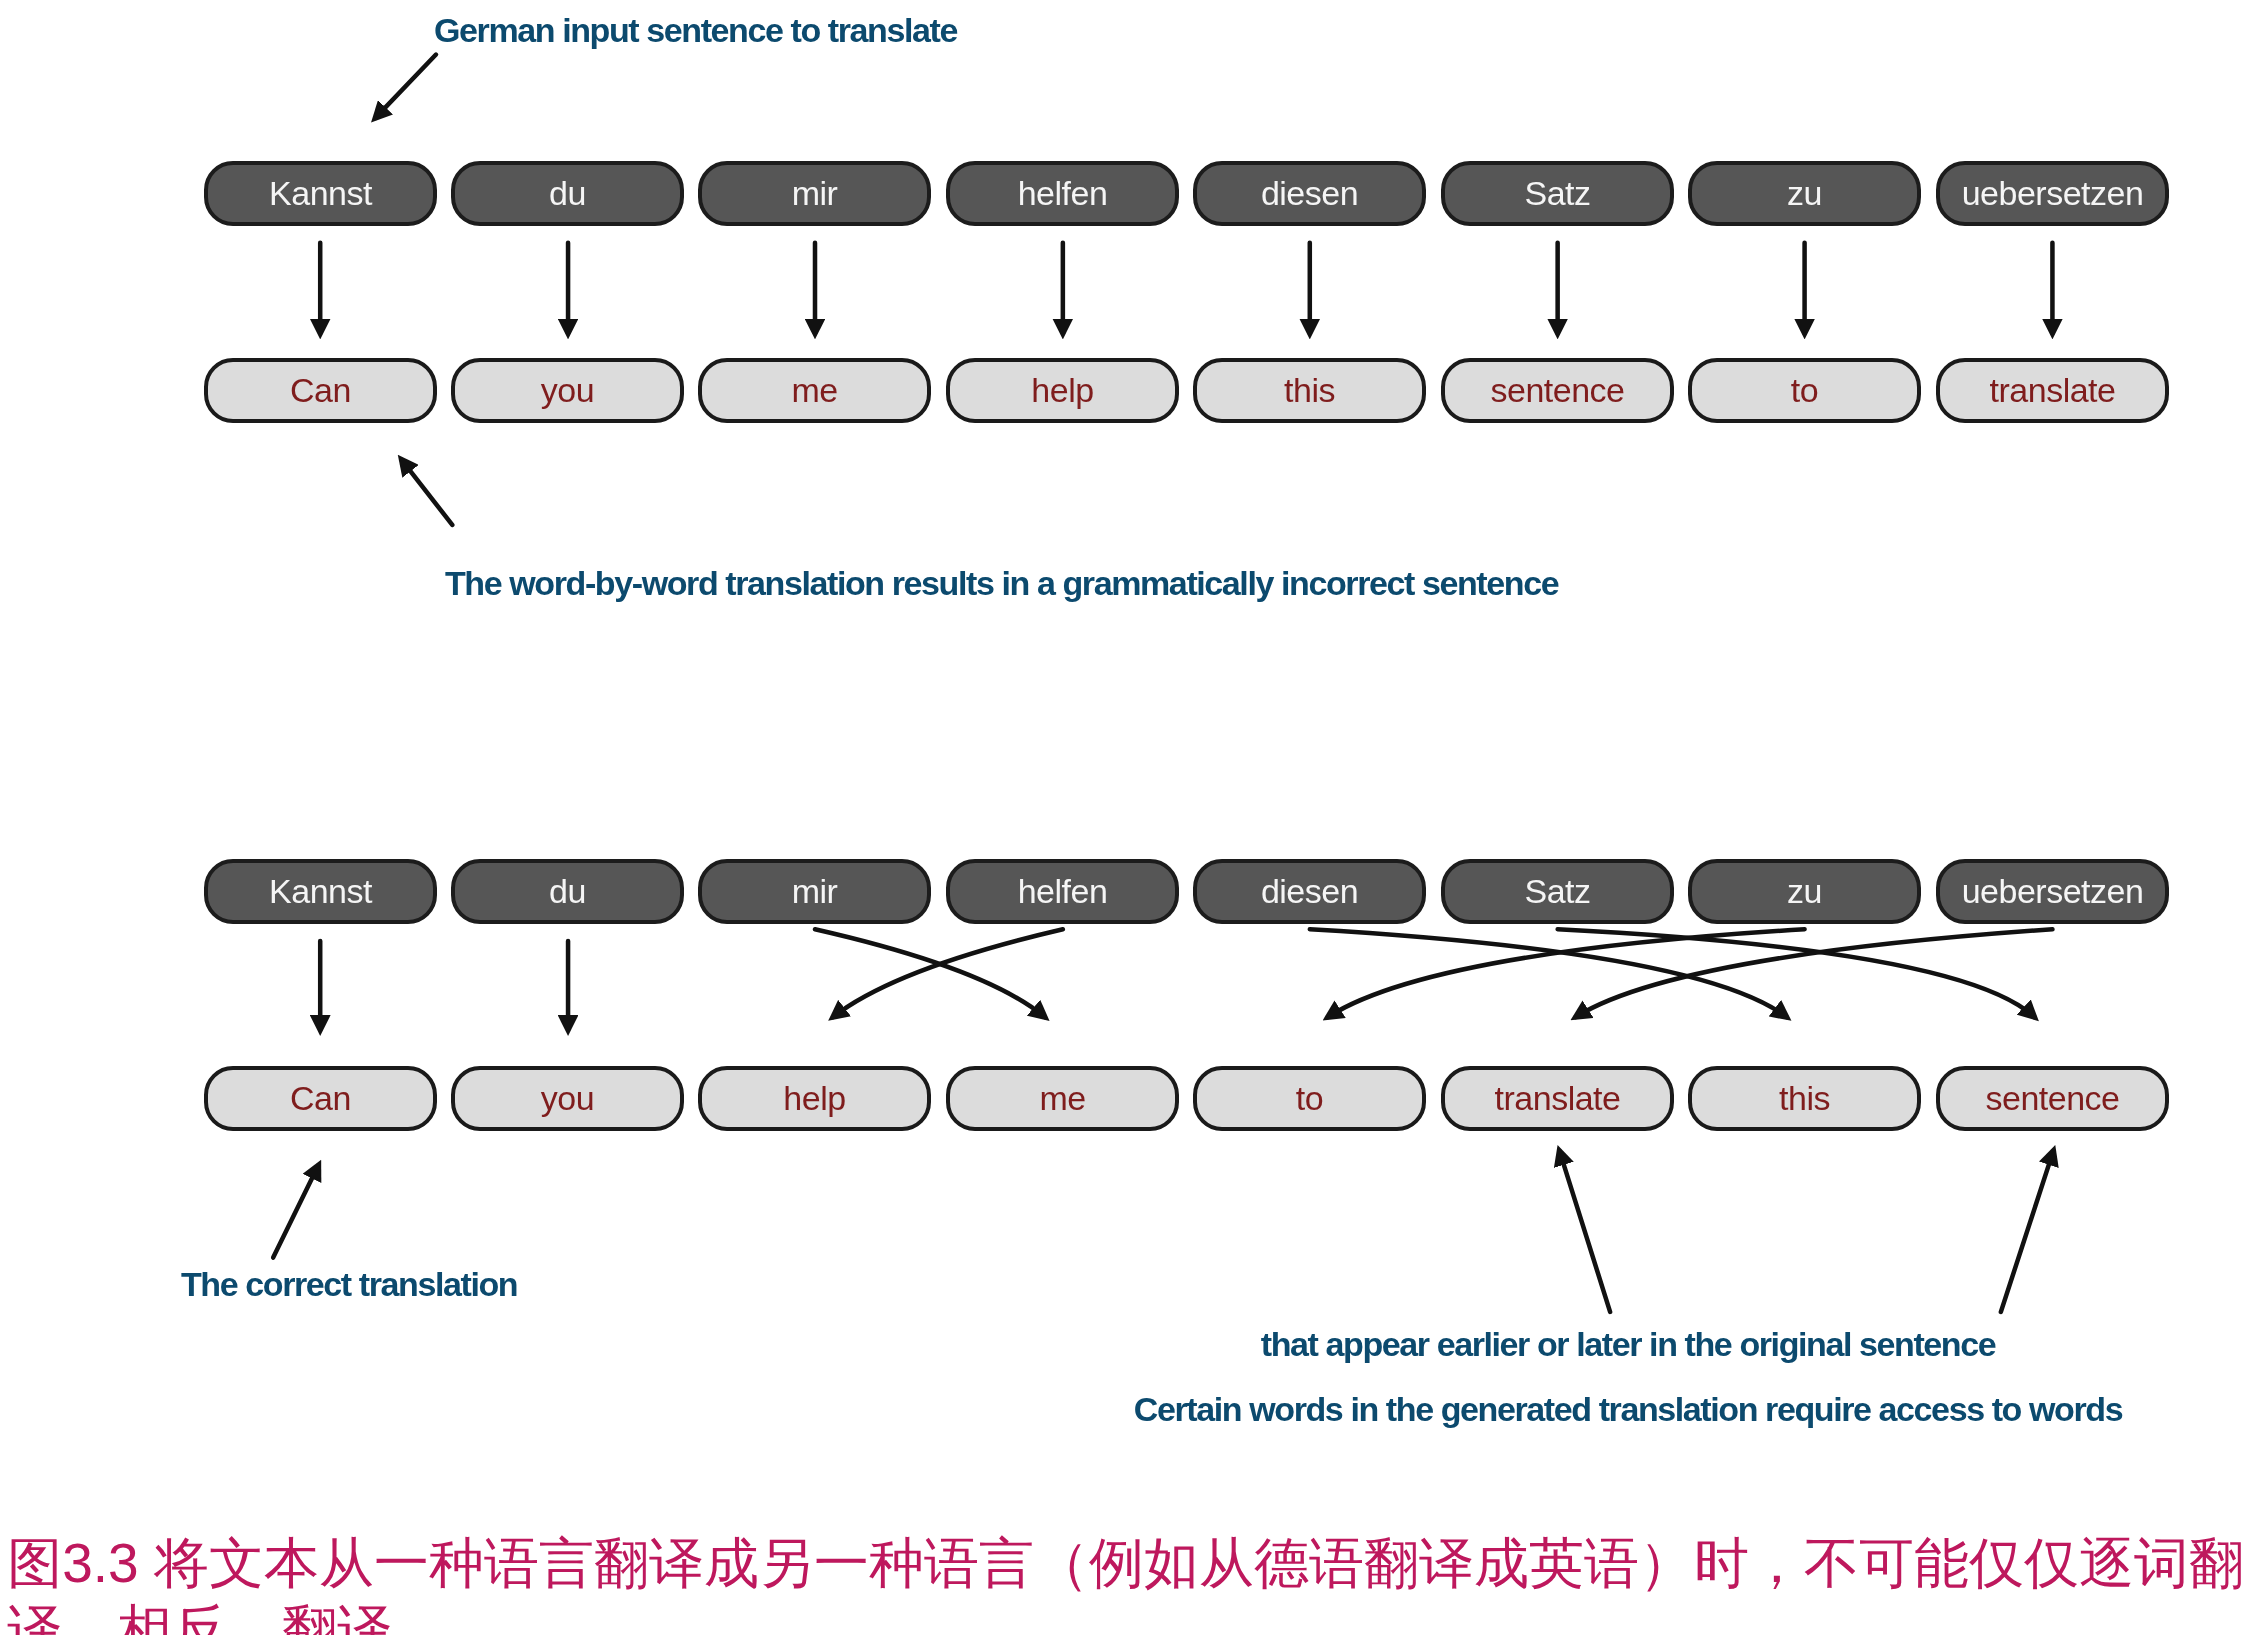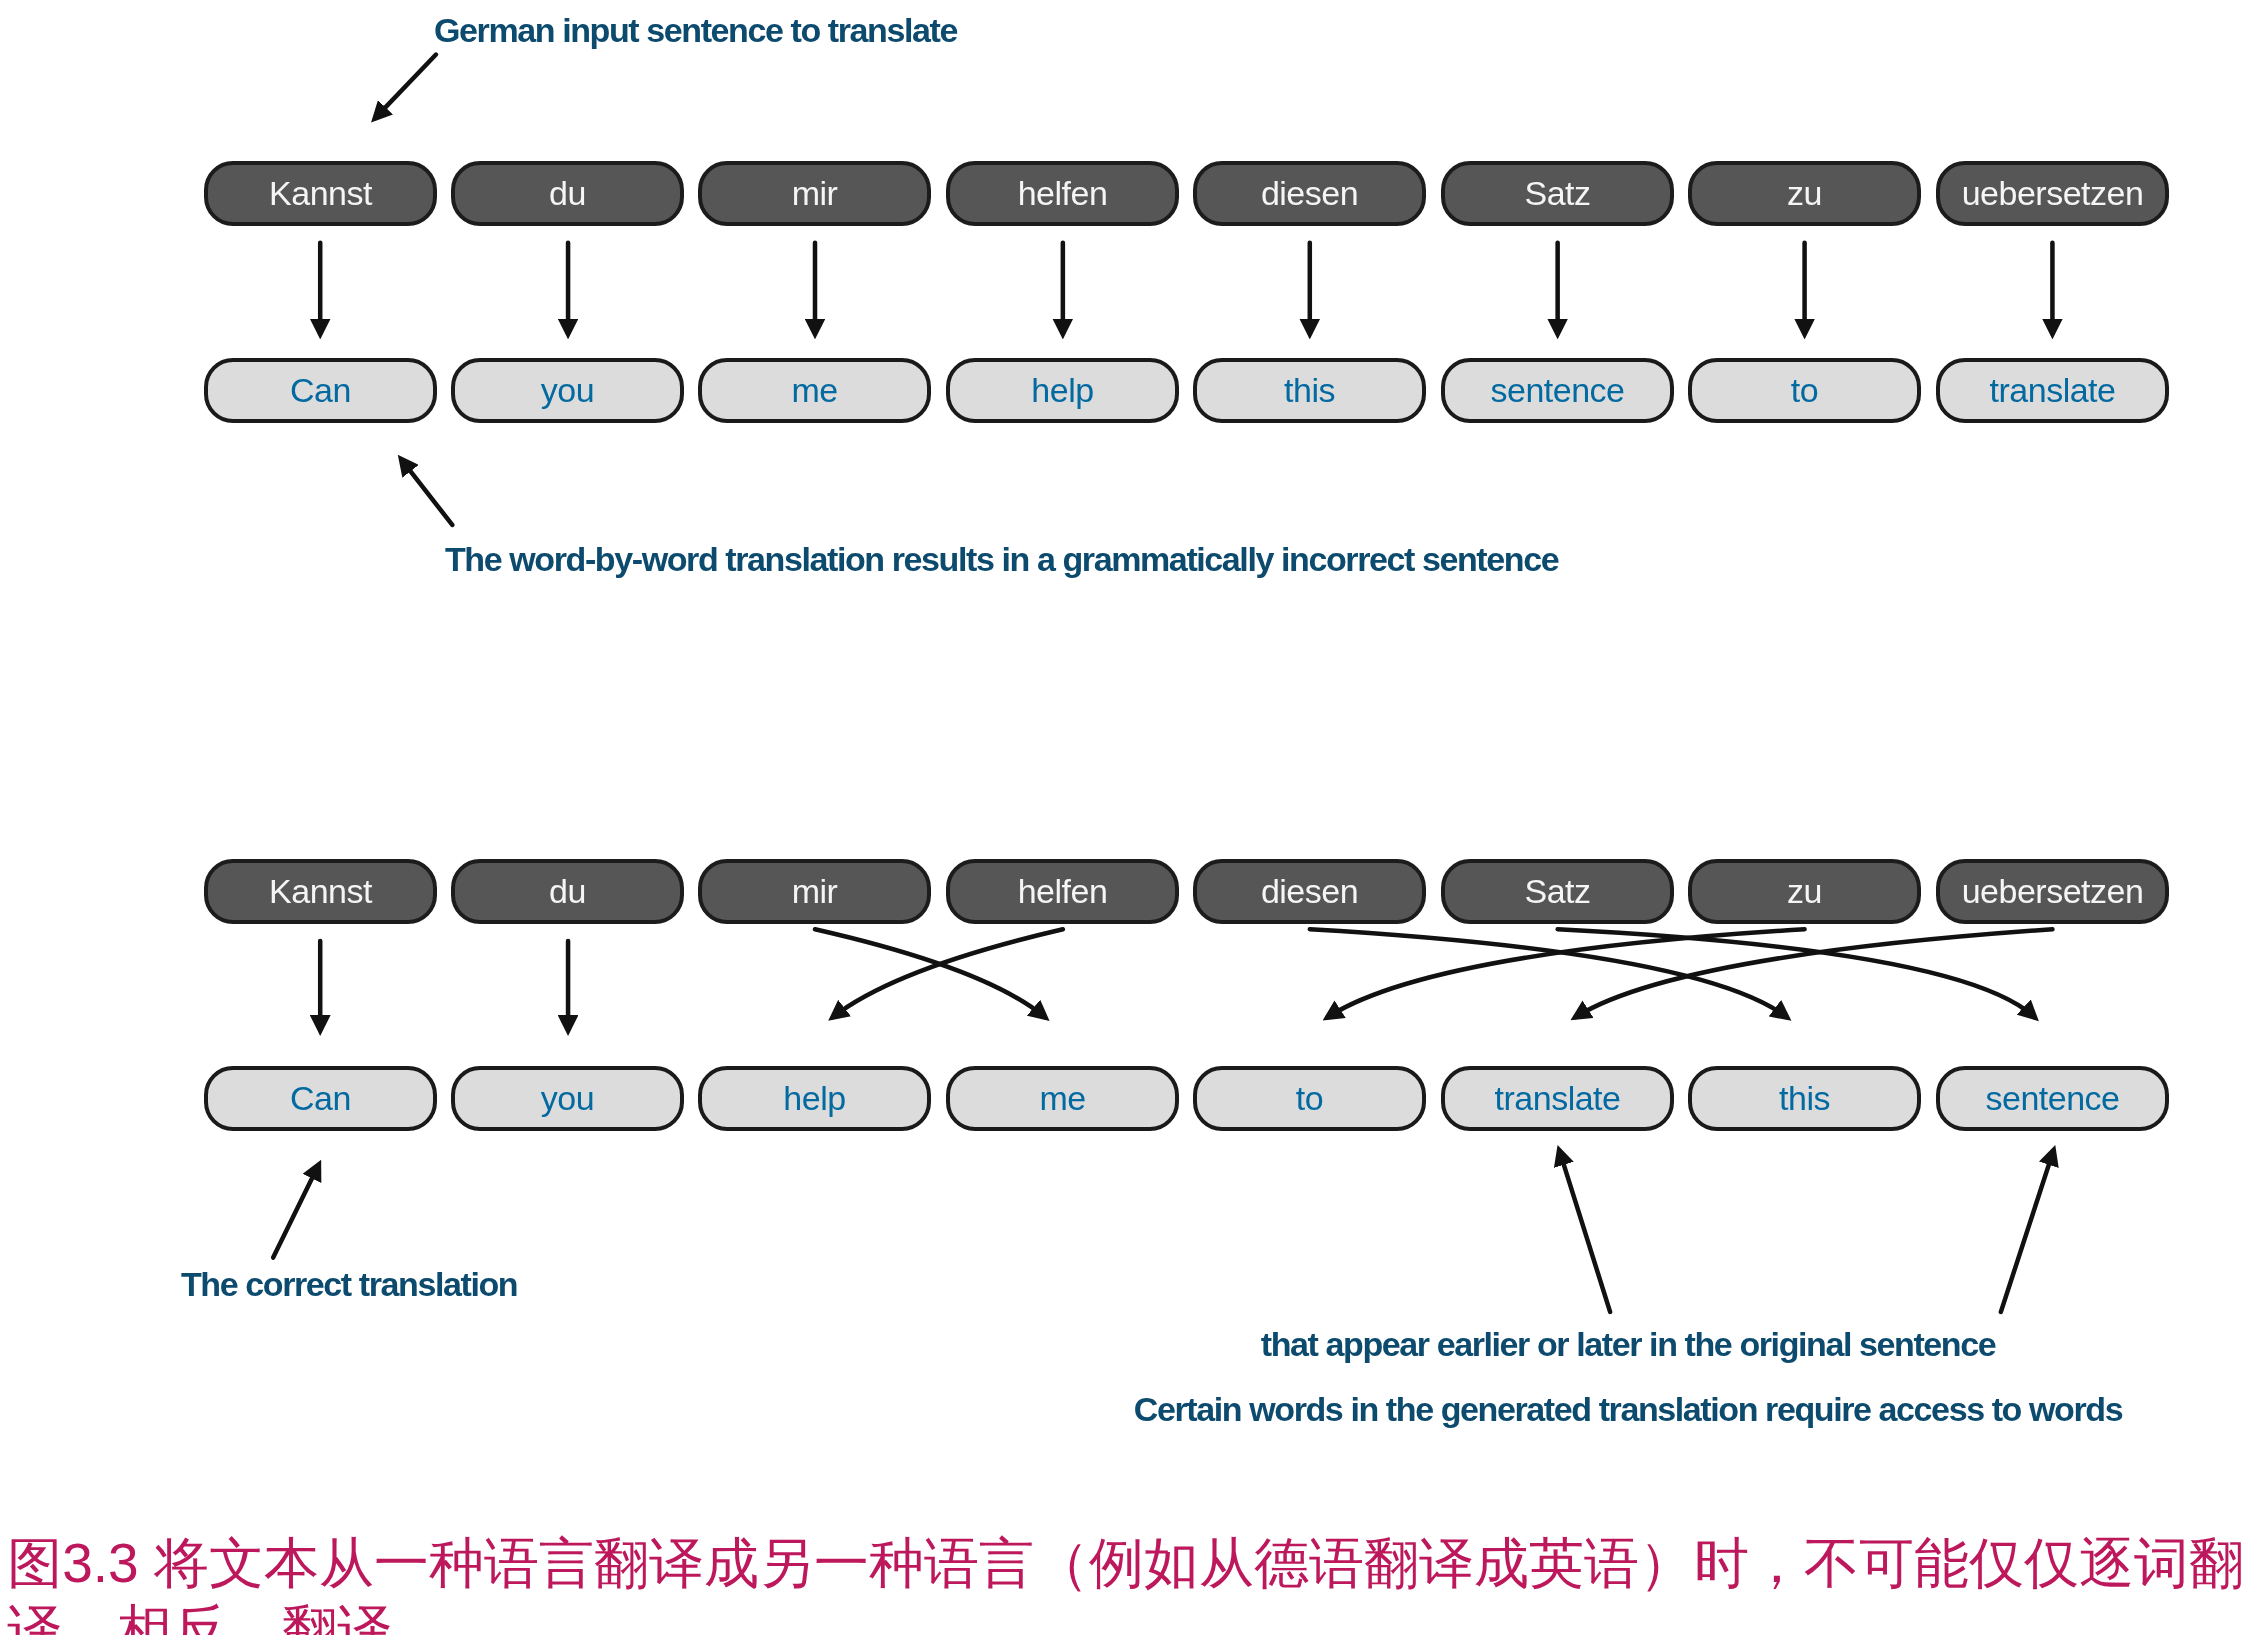--- a/index.html
+++ b/index.html
@@ -25,21 +25,21 @@
     white-space: nowrap;
   }
   .word-box.source {
     background: #565656;
     border: 4.5px solid #1c1c1c;
     color: #f5f5f5;
   }
   .word-box.target {
     background: #dcdcdc;
     border: 4.5px solid #1a1a1a;
-    color: #0369a1;
+    color: #7f1d1d;
   }
   .annotation {
     position: absolute;
     font-weight: bold;
     font-size: 34px;
     letter-spacing: -1.4px;
     color: #0c4a6e;
     white-space: nowrap;
   }
   .annotation.centered { text-align: center; white-space: normal; line-height: 65px; }
@@ -108,21 +108,21 @@
       <div class="word-box target" style="left: 204px; top: 358px;">Can</div>
       <div class="word-box target" style="left: 451px; top: 358px;">you</div>
       <div class="word-box target" style="left: 698px; top: 358px;">me</div>
       <div class="word-box target" style="left: 946px; top: 358px;">help</div>
       <div class="word-box target" style="left: 1193px; top: 358px;">this</div>
       <div class="word-box target" style="left: 1441px; top: 358px;">sentence</div>
       <div class="word-box target" style="left: 1688px; top: 358px;">to</div>
       <div class="word-box target" style="left: 1936px; top: 358px;">translate</div>
     </div>
 
-  <div class="annotation" style="left:445px; top:540px;">The word-by-word translation results in a grammatically incorrect sentence</div>
+  <div class="annotation" style="left:445px; top:564px;">The word-by-word translation results in a grammatically incorrect sentence</div>
 
   <div id="row-de2">
       <div class="word-box source" style="left: 204px; top: 859px;">Kannst</div>
       <div class="word-box source" style="left: 451px; top: 859px;">du</div>
       <div class="word-box source" style="left: 698px; top: 859px;">mir</div>
       <div class="word-box source" style="left: 946px; top: 859px;">helfen</div>
       <div class="word-box source" style="left: 1193px; top: 859px;">diesen</div>
       <div class="word-box source" style="left: 1441px; top: 859px;">Satz</div>
       <div class="word-box source" style="left: 1688px; top: 859px;">zu</div>
       <div class="word-box source" style="left: 1936px; top: 859px;">uebersetzen</div>

